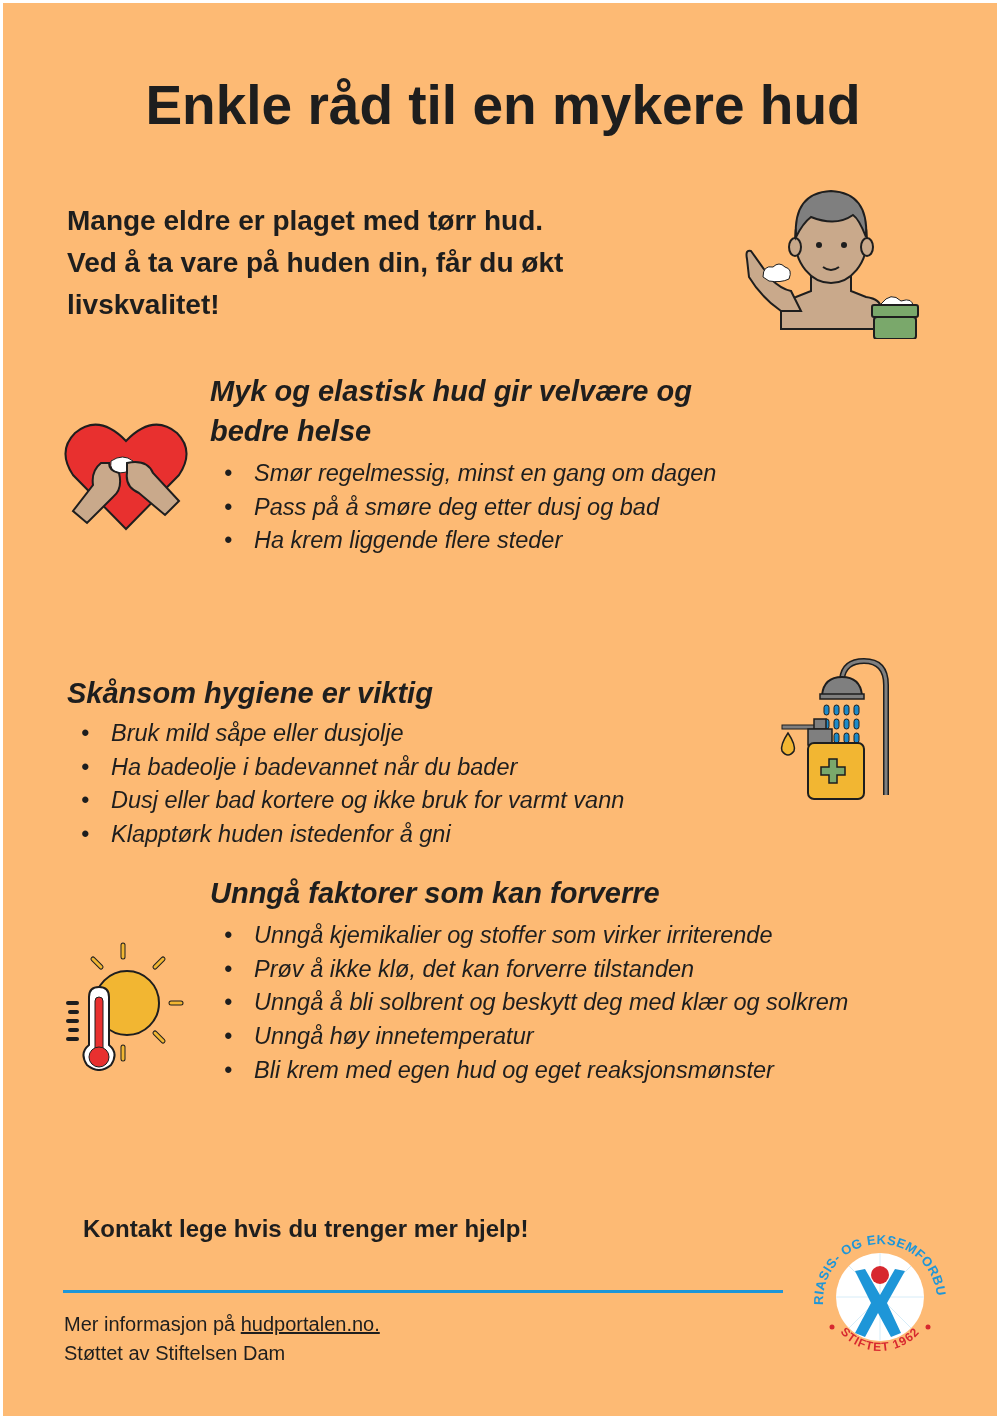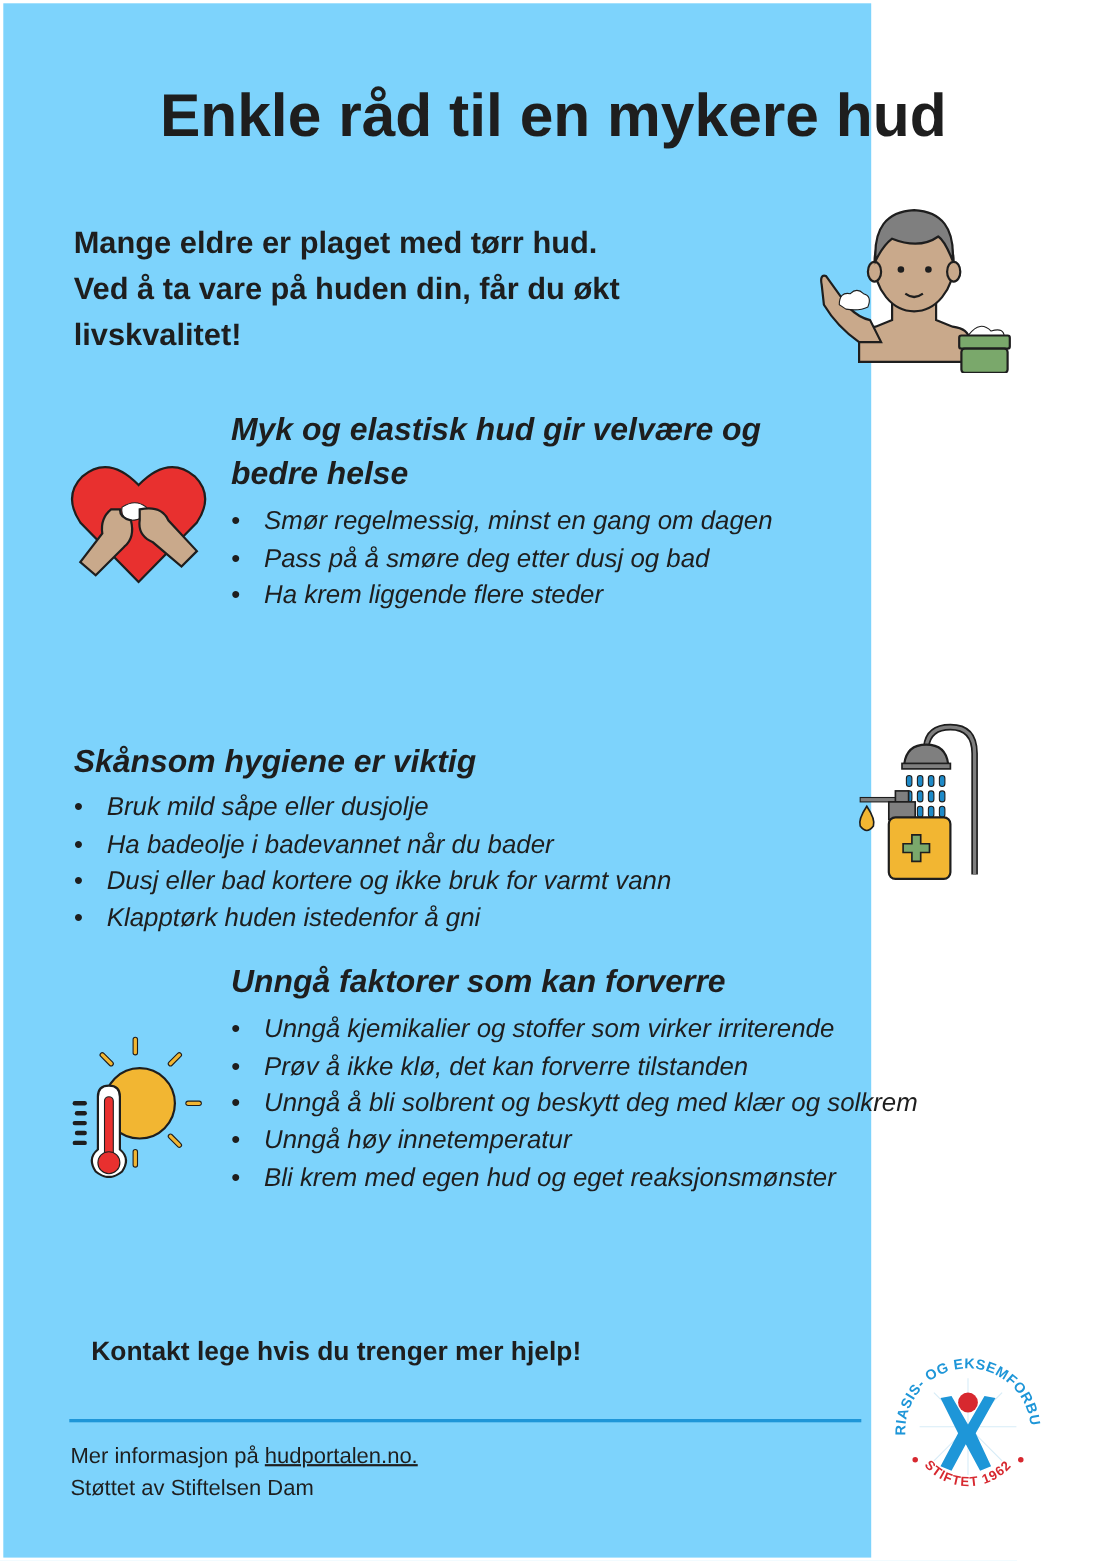--- a/index.html
+++ b/index.html
@@ -4,37 +4,37 @@
 <style>
   html, body { margin: 0; padding: 0; }
   body {
     width: 1000px; height: 1419px; overflow: hidden;
     background: #ffffff;
     font-family: "Liberation Sans", sans-serif;
     color: #1e1e1e;
   }
   .poster {
     position: absolute; left: 3px; top: 3px;
-    width: 789px; height: 1413px;
-    background: #7dd3fc;
+    width: 994px; height: 1413px;
+    background: #fdba74;
   }
   .title {
     position: absolute; left: 0; top: 70px; width: 1000px;
     text-align: center; font-weight: bold; font-size: 55px;
     letter-spacing: 0px; margin: 0;
   }
   .intro {
     position: absolute; left: 64px; top: 197px; width: 660px;
     font-weight: bold; font-size: 28px; line-height: 42px; margin: 0;
   }
   .section { position: absolute; font-style: italic; }
   .section h2 {
     margin: 0; font-weight: bold; font-size: 29px; line-height: 40px;
   }
-  .section ul { list-style: none; margin: 0; padding: 0; }
+  .section ul { list-style: none; margin: 14px; padding: 0; }
   .section li {
     position: relative; font-size: 23.5px; line-height: 33.7px;
     padding-left: 30px;
   }
   .section li::before {
     content: "•"; position: absolute; left: 0; top: 0;
   }
   .s1 { left: 207px; top: 368px; width: 620px; }
   .s1 ul { margin-top: 6px; }
   .s2 { left: 64px; top: 670px; width: 680px; }

